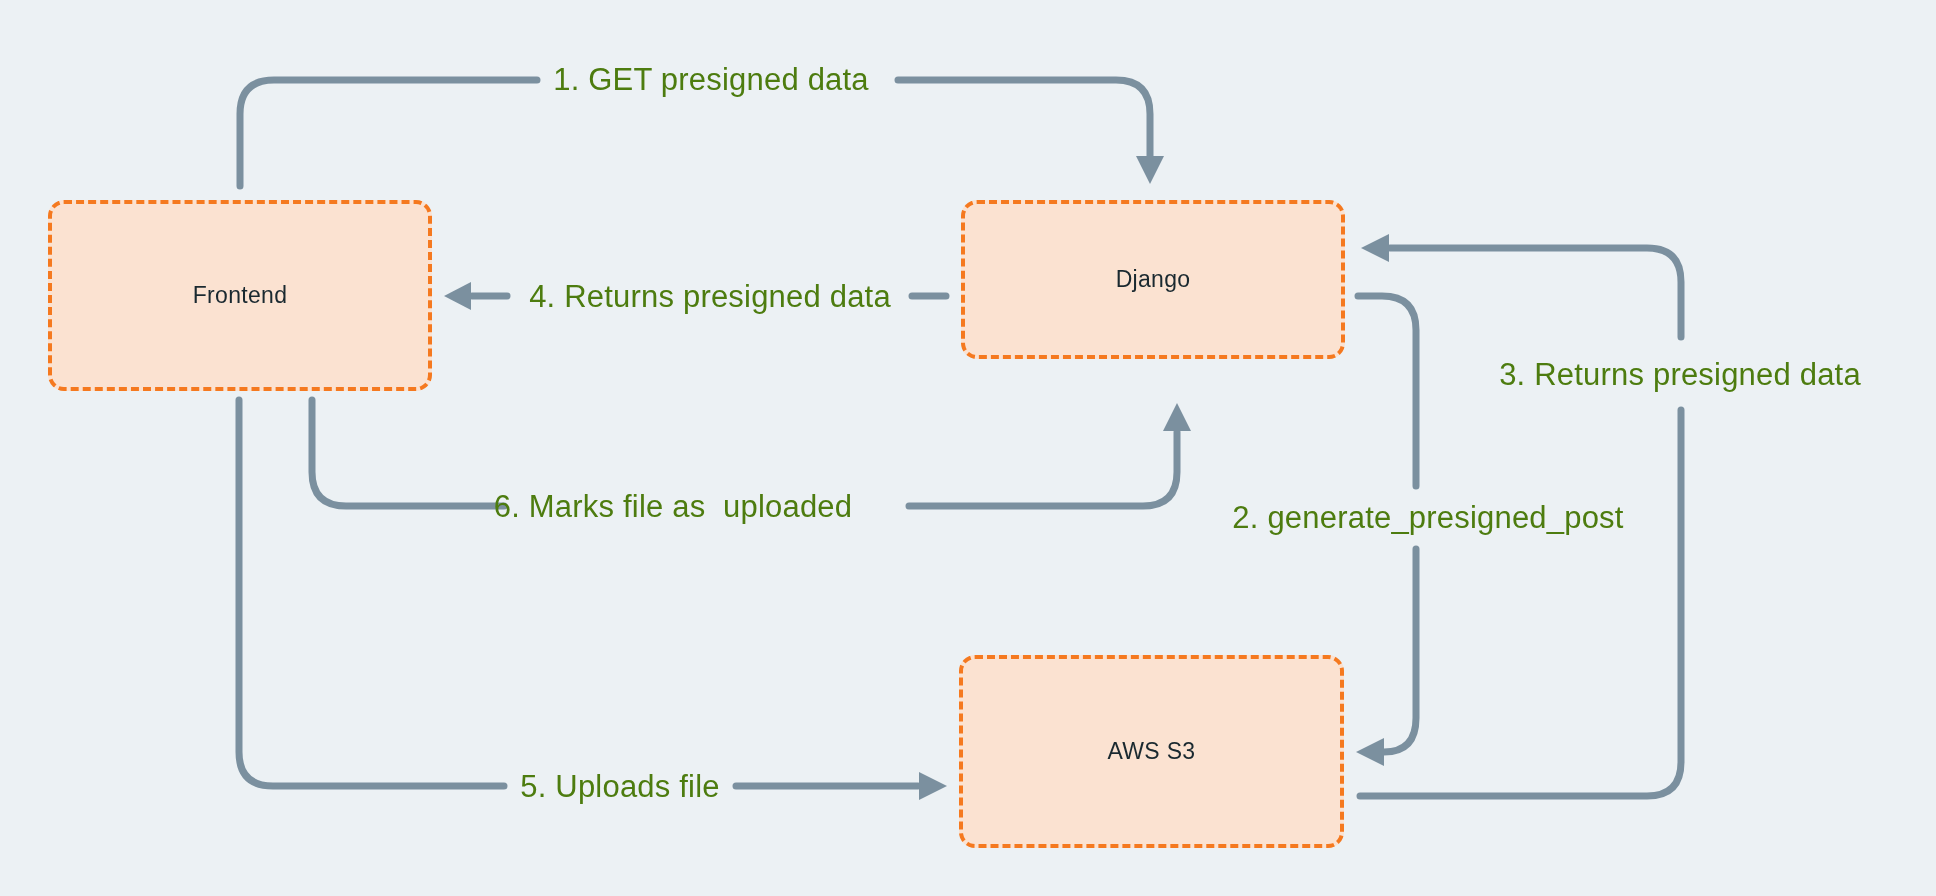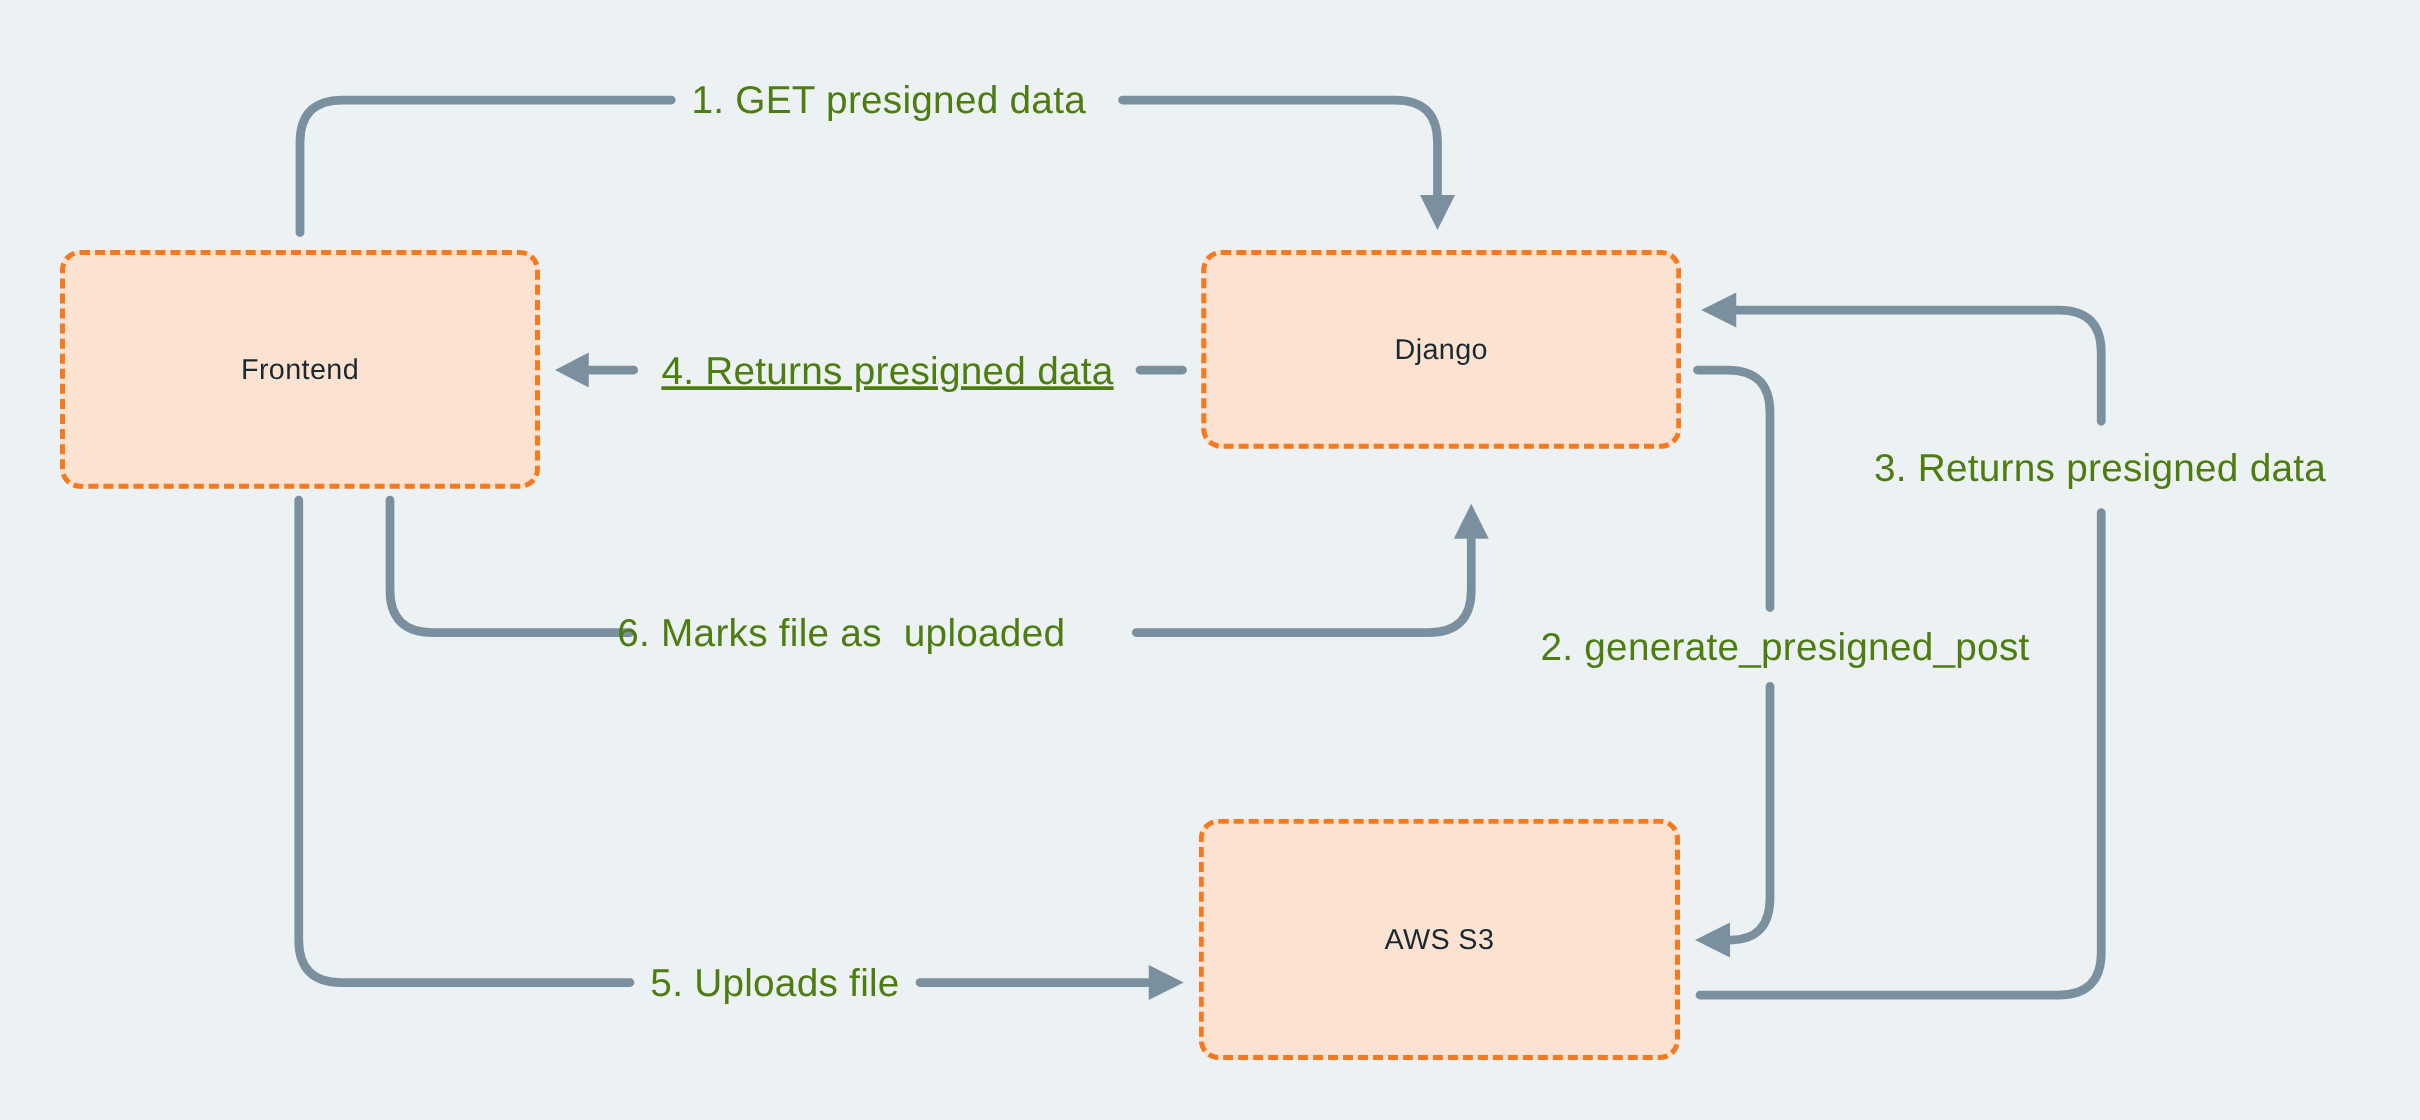--- a/index.html
+++ b/index.html
@@ -49,21 +49,21 @@
   .flow-label {
     position: absolute;
     transform: translate(-50%, -50%);
     color: #4d7c0f;
     font-size: 31px;
     font-weight: 500;
     white-space: pre;
     letter-spacing: 0.2px;
   }
   .label-f1 { left: 711px;  top: 80px;  }
-  .label-f4 { left: 710px;  top: 297px; text-decoration: underline; }
+  .label-f4 { left: 710px;  top: 297px; }
   .label-f6 { left: 673px;  top: 507px; }
   .label-f5 { left: 620px;  top: 787px; }
   .label-f2 { left: 1416px; top: 518px; margin-left: 12px; }
   .label-f3 { left: 1680px; top: 375px; }
 </style>
 </head>
 <body>
 
 <div class="diagram">
 

